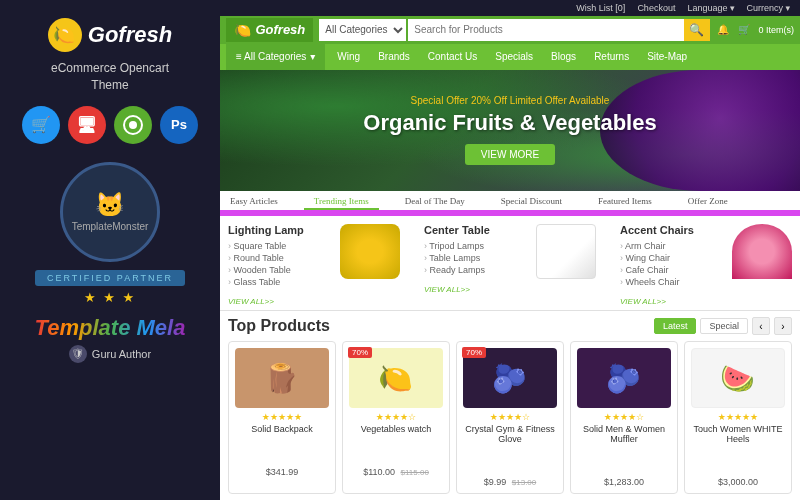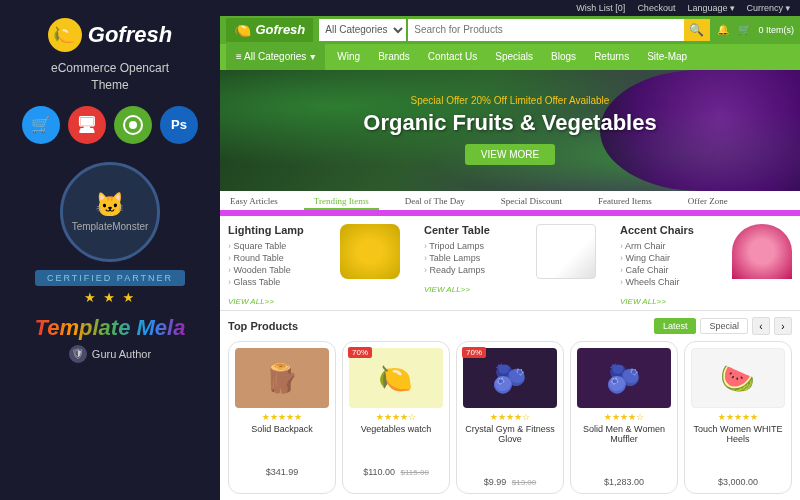--- a/index.html
+++ b/index.html
@@ -301,21 +301,21 @@
       background: white;
       padding: 6px 8px;
       flex: 1;
     }
     .tp-header {
       display: flex;
       justify-content: space-between;
       align-items: center;
       margin-bottom: 6px;
     }
-    .tp-title { font-size: 11px; font-weight: bold; color: #333; }
+    .tp-title { font-size: 16px; font-weight: bold; color: #333; }
     .tp-controls { display: flex; gap: 4px; align-items: center; }
     .tp-tab {
       font-size: 9px;
       padding: 2px 8px;
       border: 1px solid #ddd;
       border-radius: 2px;
       cursor: pointer;
       color: #555;
     }
     .tp-tab.active { background: #6dc135; color: white; border-color: #6dc135; }
@@ -330,21 +330,21 @@
     }
 
     .product-grid {
       display: flex;
       gap: 6px;
       overflow: hidden;
     }
     .product-card {
       flex: 1;
       border: 1px solid #e0e0e0;
-      border-radius: 12px;
+      border-radius: 4px;
       padding: 6px;
       text-align: center;
       position: relative;
       background: white;
     }
     .product-card .badge {
       position: absolute;
       top: 5px; left: 5px;
       background: #e53935;
       color: white;

